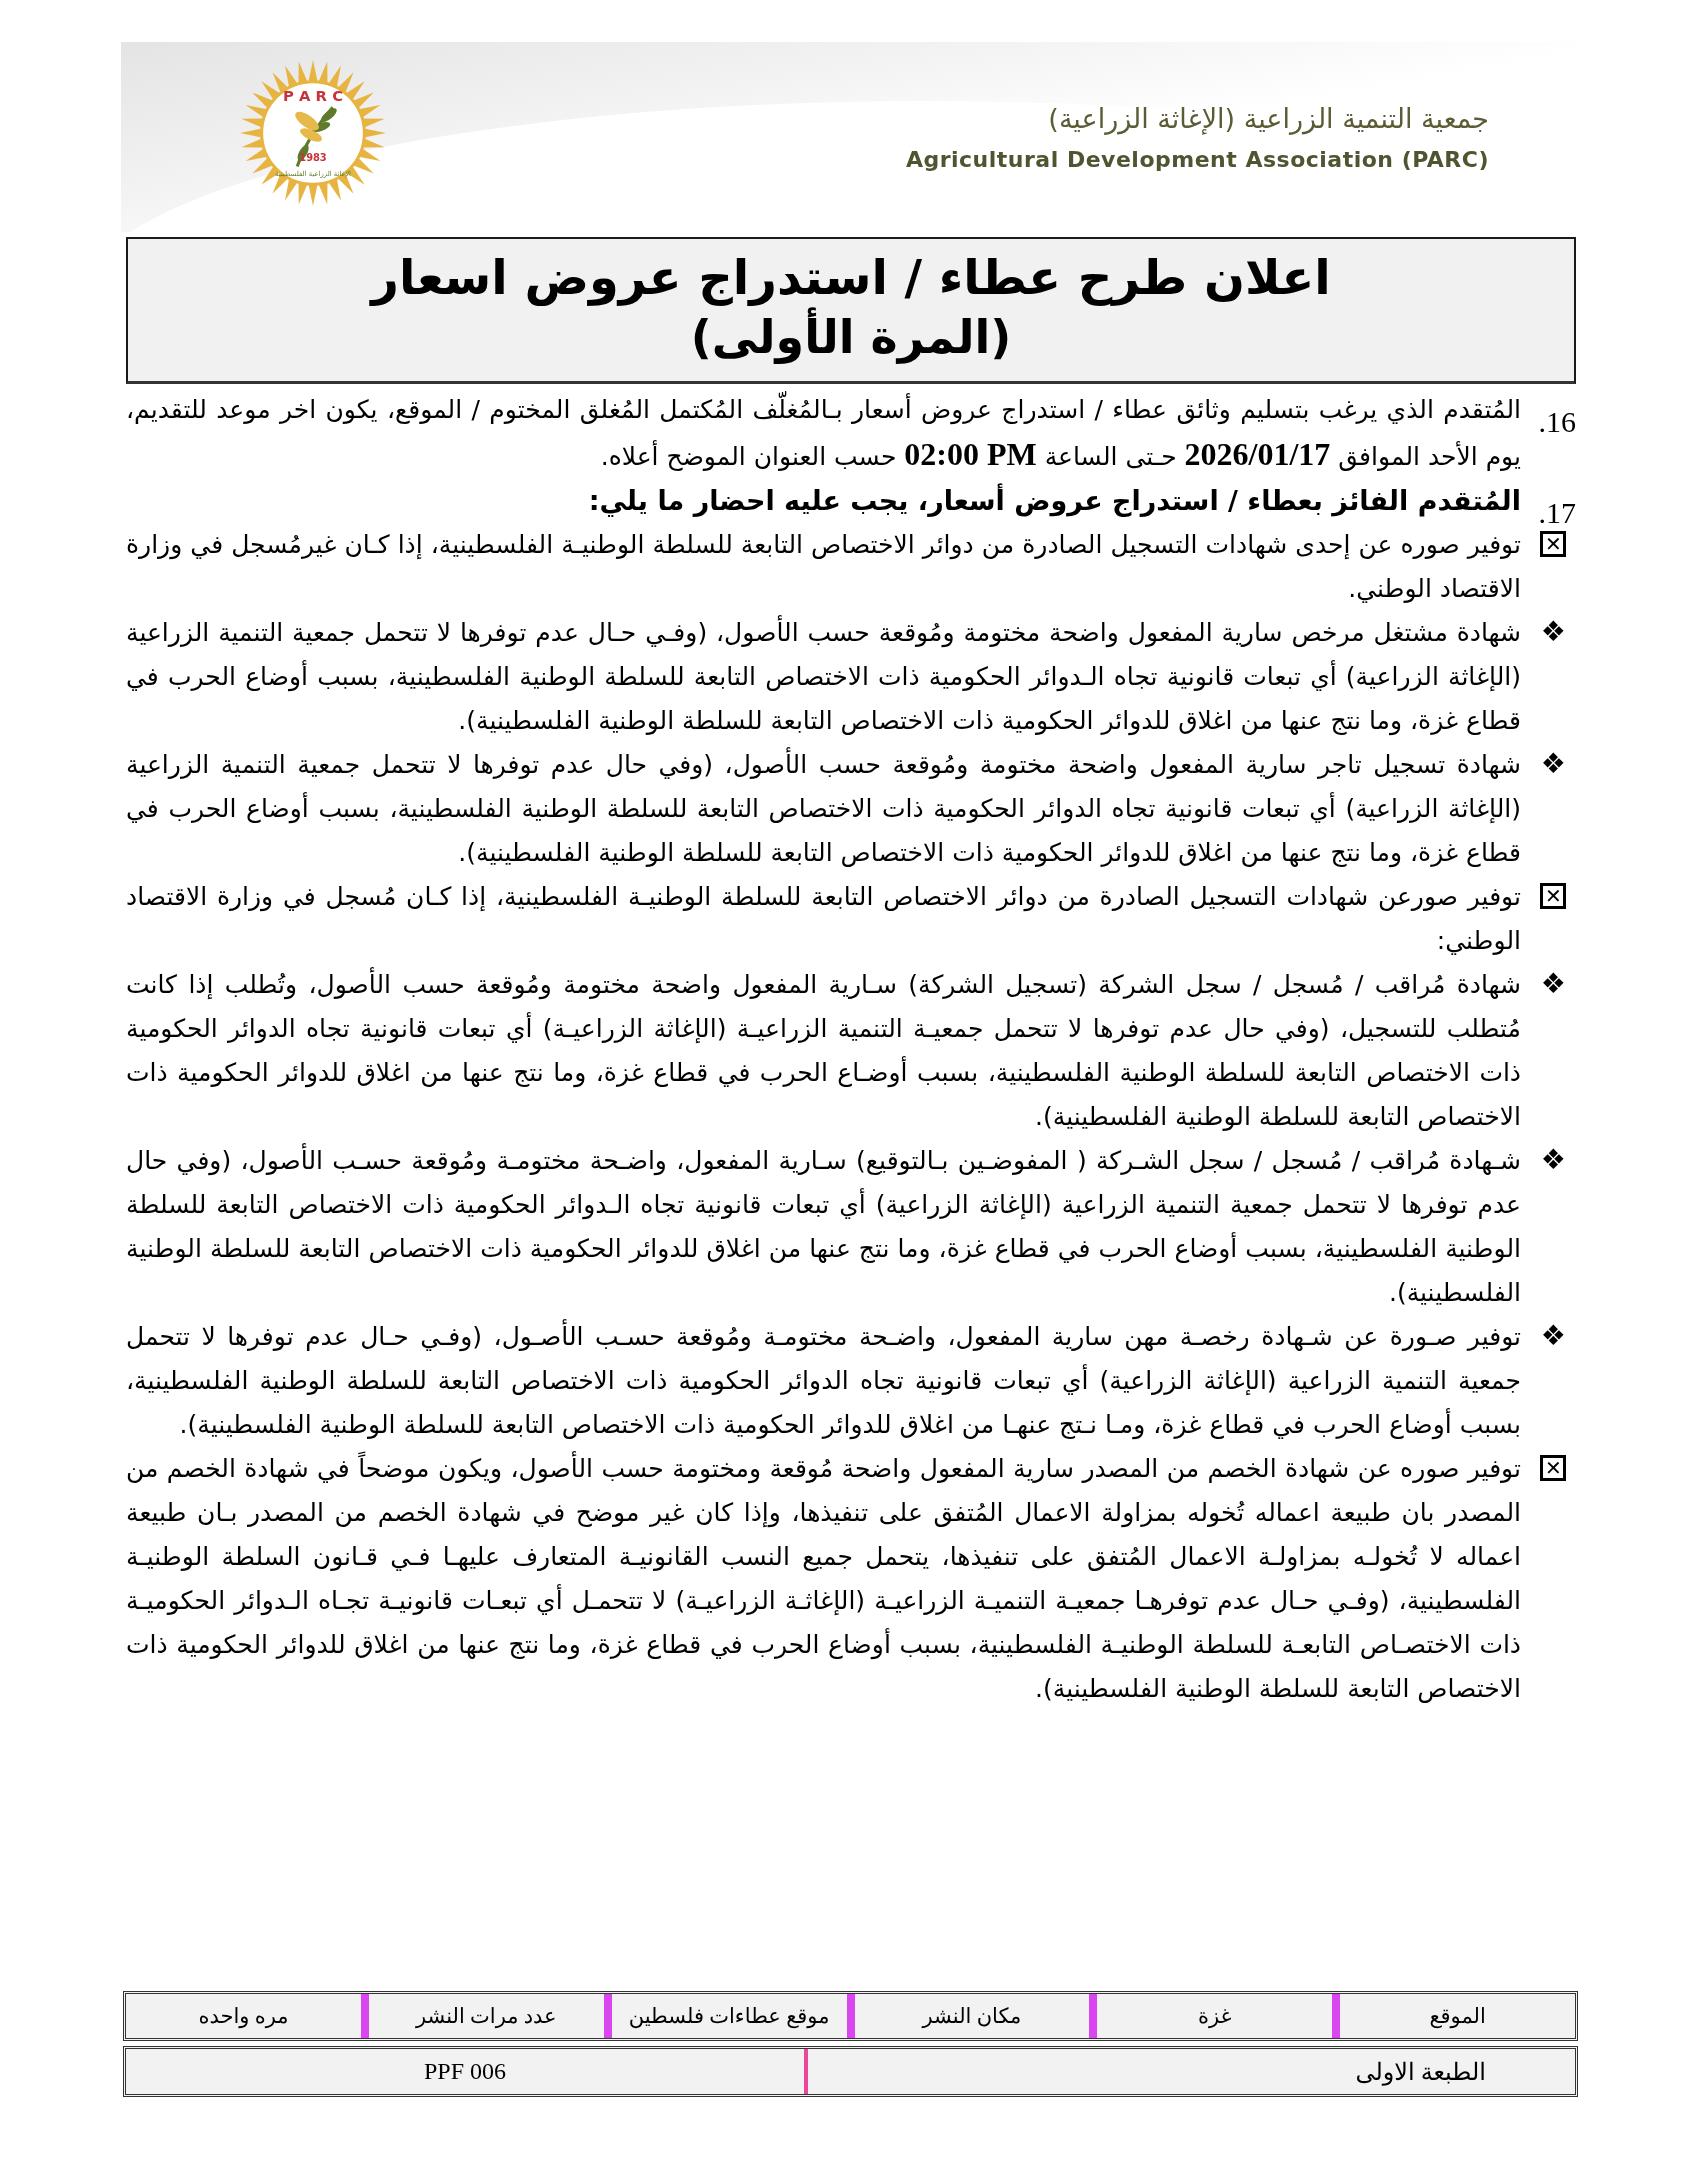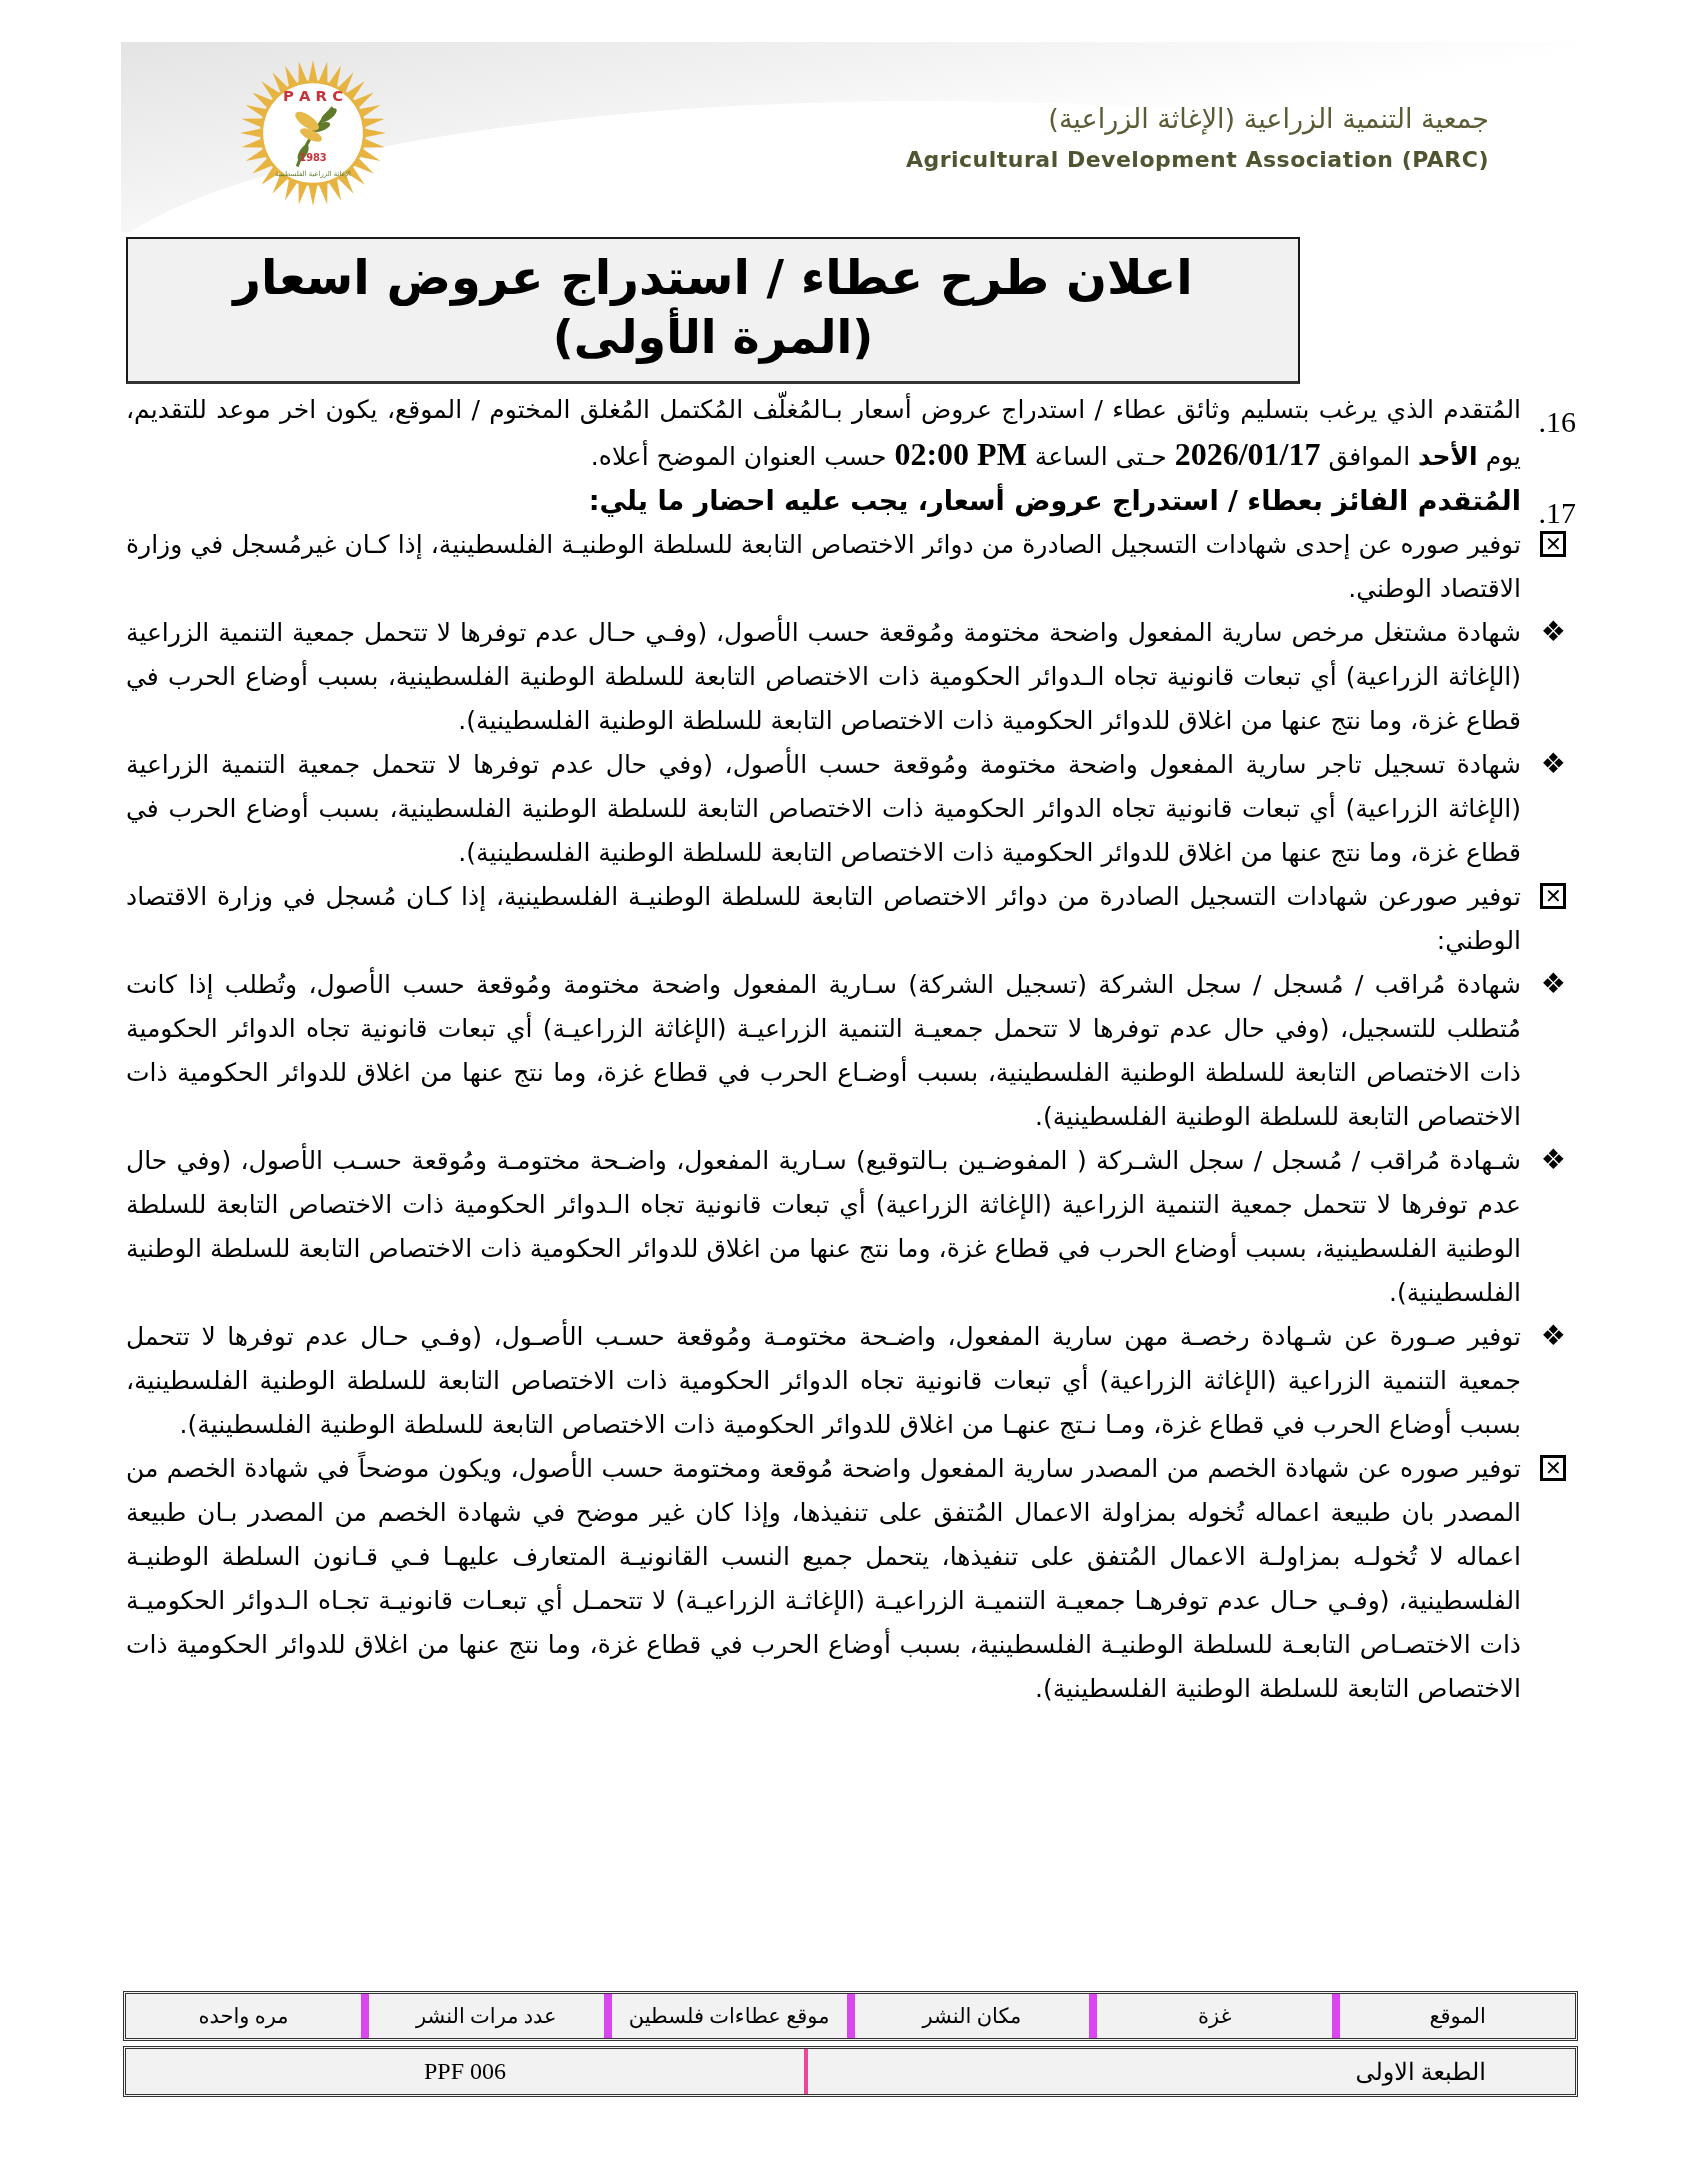--- a/index.html
+++ b/index.html
@@ -11,36 +11,36 @@
             background:linear-gradient(170deg, #e4e4e4 0%, #f3f3f3 35%, #ffffff 60%); overflow:hidden; }
   .header .swoosh { position:absolute; left:-40px; top:59px; width:1683px; height:396px;
             border-radius:50% 50% 0 0; background:#ffffff; }
   .logo { position:absolute; left:117px; top:16px; width:150px; height:150px; }
   .org-ar { position:absolute; right:87px; top:61px; font-size:27px; color:#5b5b35;
             direction:rtl; font-family:"DejaVu Sans", sans-serif; font-weight:normal; }
   .org-en { position:absolute; right:87px; top:105px; font-size:22px; color:#4f5530;
             font-family:"DejaVu Sans", sans-serif; font-weight:bold; letter-spacing:0.5px; }
 
   
-  .title-box { position:absolute; left:126px; top:237px; width:1174px; height:147px;
+  .title-box { position:absolute; left:126px; top:237px; width:1450px; height:147px;
                background:#f1f1f1; border:2px solid #1a1a1a; border-bottom:3px solid #333; box-sizing:border-box;
                text-align:center; direction:rtl; }
   .title-box .t1 { font-size:48px; font-weight:bold; line-height:61px; margin-top:8px;
                    font-family:"DejaVu Sans", sans-serif; letter-spacing:-1px; }
   .title-box .t2 { font-size:46px; font-weight:bold; line-height:59px;
                    font-family:"DejaVu Sans", sans-serif; letter-spacing:-1px; }
 
   
   .content { position:absolute; left:126px; top:388px; width:1450px; direction:rtl;
              font-family:"DejaVu Sans", sans-serif; }
   .num-item { position:relative; padding-right:55px; font-size:25px; line-height:44px; text-align:justify; }
   .num-item .num { position:absolute; right:0; top:12px; font-family:"Liberation Serif", serif; font-size:30px; }
   .num-item.bold { font-weight:bold; font-size:27px; }
   .date-strong { font-family:"Liberation Serif", serif; font-weight:bold; font-size:32px; }
-  .day-strong { font-weight:bold; }
+  .day-strong { font-weight:normal; }
 
   .bullet { position:relative; padding-right:55px; font-size:25px; line-height:44px; text-align:justify;
             letter-spacing:-0.6px; }
   .bullet .mark { position:absolute; right:10px; top:8px; width:26px; height:26px; }
   .mark.box { border:3px solid #000; box-sizing:border-box; display:flex; align-items:center; justify-content:center;
               font-size:20px; font-weight:bold; line-height:1; }
   .mark.diamond { font-size:28px; line-height:26px; text-align:center; }
 
   
   .foot1 { position:absolute; left:123px; top:1991px; width:1455px; height:50px;

